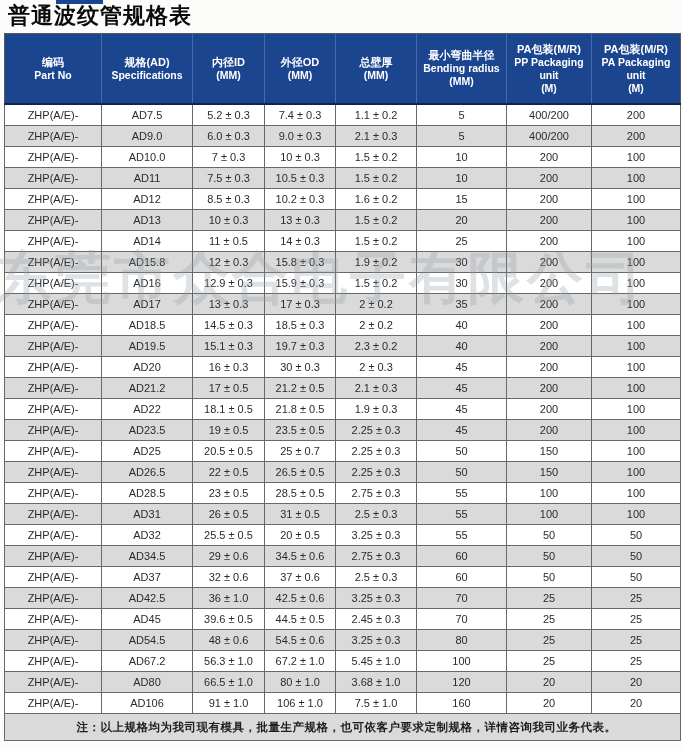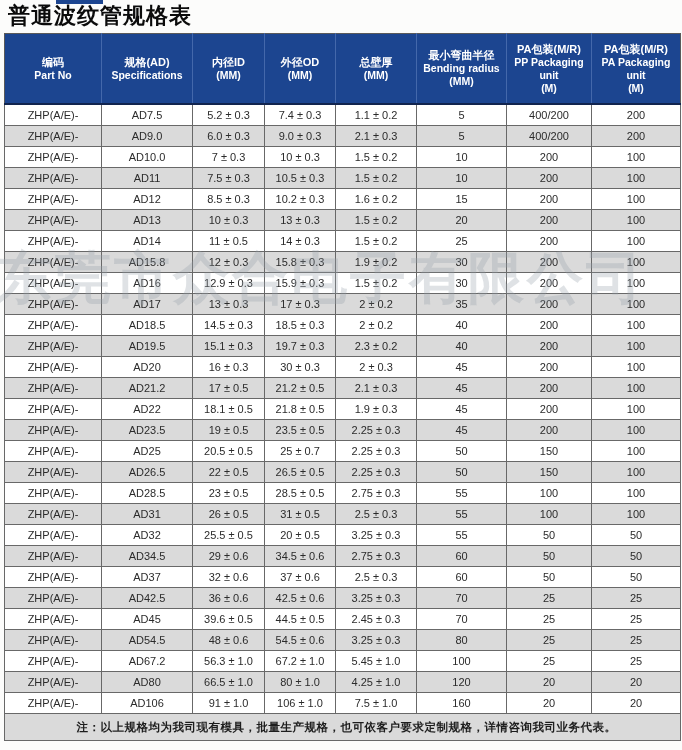--- a/index.html
+++ b/index.html
@@ -384,21 +384,21 @@
             <td>32 ± 0.6</td>
             <td>37 ± 0.6</td>
             <td>2.5 ± 0.3</td>
             <td>60</td>
             <td>50</td>
             <td>50</td>
           </tr>
           <tr class="alt">
             <td>ZHP(A/E)-</td>
             <td>AD42.5</td>
-            <td>36 ± 0.6</td>
+            <td>36 ± 1.0</td>
             <td>42.5 ± 0.6</td>
             <td>3.25 ± 0.3</td>
             <td>70</td>
             <td>25</td>
             <td>25</td>
           </tr>
           <tr>
             <td>ZHP(A/E)-</td>
             <td>AD45</td>
             <td>39.6 ± 0.5</td>
@@ -426,21 +426,21 @@
             <td>5.45 ± 1.0</td>
             <td>100</td>
             <td>25</td>
             <td>25</td>
           </tr>
           <tr class="alt">
             <td>ZHP(A/E)-</td>
             <td>AD80</td>
             <td>66.5 ± 1.0</td>
             <td>80 ± 1.0</td>
-            <td>4.25 ± 1.0</td>
+            <td>3.68 ± 1.0</td>
             <td>120</td>
             <td>20</td>
             <td>20</td>
           </tr>
           <tr>
             <td>ZHP(A/E)-</td>
             <td>AD106</td>
             <td>91 ± 1.0</td>
             <td>106 ± 1.0</td>
             <td>7.5 ± 1.0</td>

